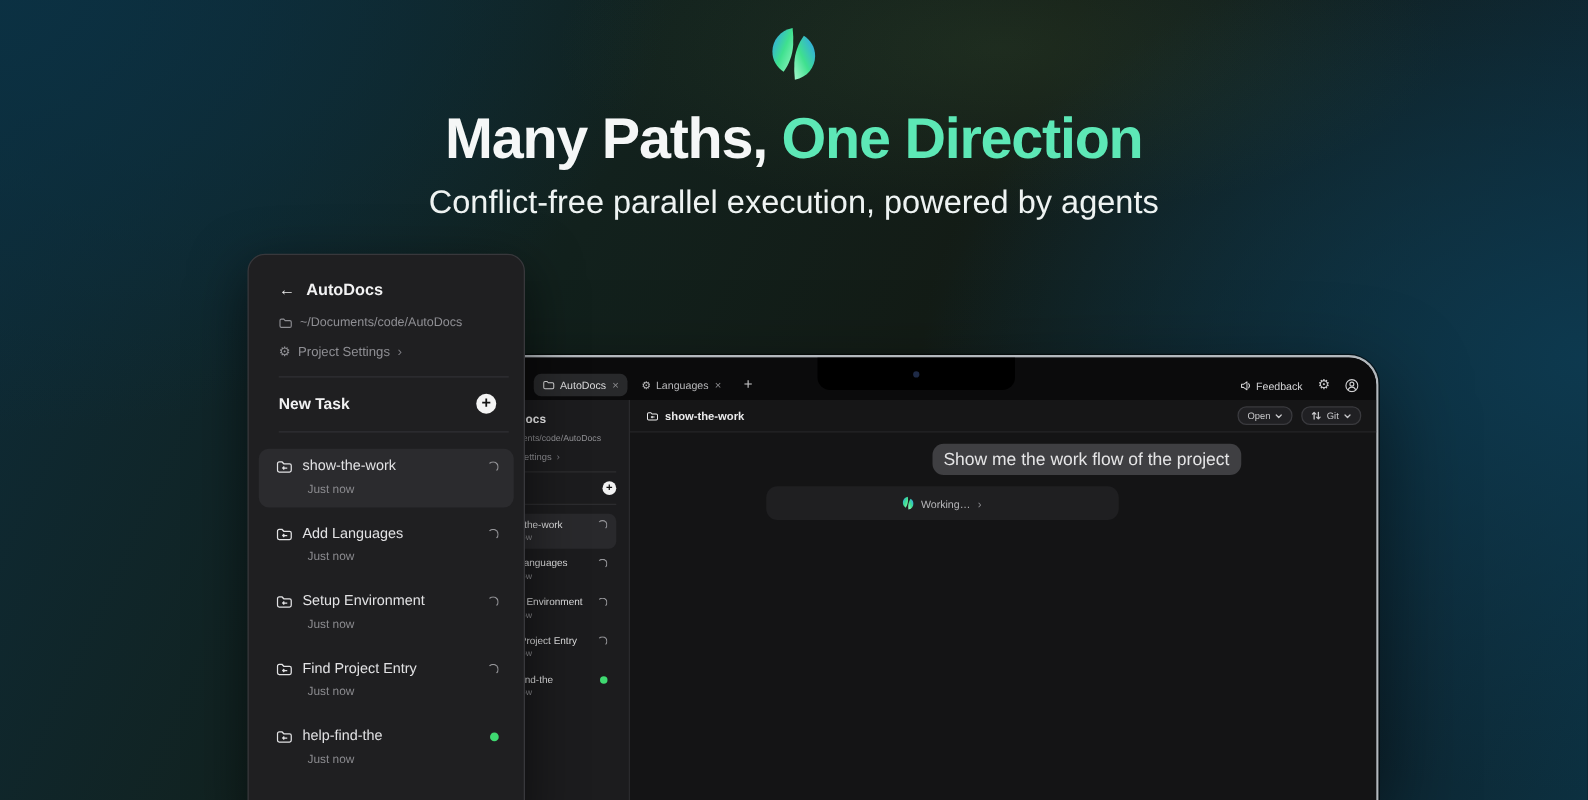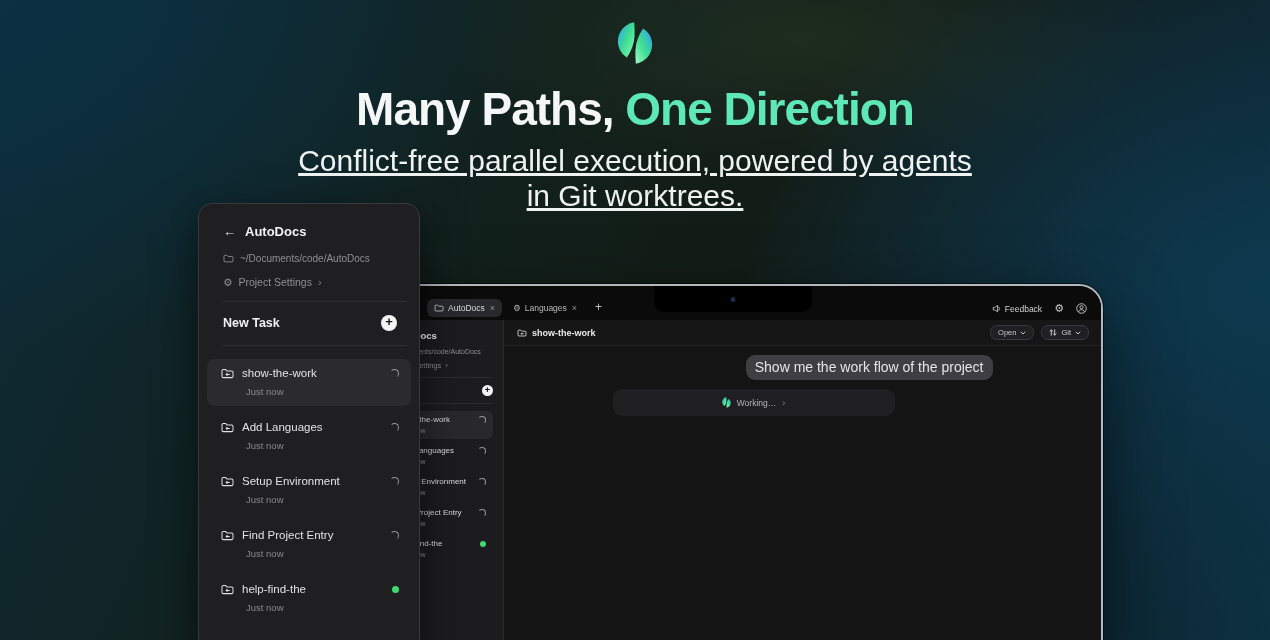--- a/index.html
+++ b/index.html
@@ -12,21 +12,21 @@
       radial-gradient(70% 90% at 0% 0%, rgba(11,49,67,0.95), rgba(11,49,67,0) 60%),
       radial-gradient(70% 90% at 100% 45%, rgba(13,58,80,0.95), rgba(13,58,80,0) 60%),
       linear-gradient(115deg, #0d2c3a 0%, #12211d 35%, #131c16 55%, #0e2530 85%, #0c3040 100%);
   }
 
   
   .hero { position:absolute; top:0; left:0; width:100%; text-align:center; }
   .hero-logo { margin-top:21px; display:inline-block; }
   .hero-title { margin-top:16px; font-size:46px; font-weight:700; letter-spacing:-1px; color:#f5f7f7; line-height:48px; }
   .hero-title .accent { color:#5de8b6; }
-  .hero-sub { margin-top:10px; font-size:30px; line-height:35px; font-weight:500; color:#eef3f2;text-decoration:underline; }
+  .hero-sub { margin-top:10px; font-size:26px; line-height:35px; font-weight:500; color:#eef3f2; }
 
   
   .laptop {
     position:absolute; left:363px; top:284px; width:740px; height:356px;
     background:#0a0a0b; border:2px solid #b3b8bd; border-bottom:none;
     border-radius:24px 24px 0 0; overflow:hidden;
     box-shadow:0 0 0 1px rgba(0,0,0,.55), 0 24px 70px rgba(0,0,0,.55);
   }
   .notch { position:absolute; left:50%; top:0; transform:translateX(-50%);
     width:158px; height:26px; background:#000; border-radius:0 0 10px 10px; z-index:5; }
@@ -126,21 +126,20 @@
               <stop offset="1" stop-color="#a5f8cd"></stop>
           </linearGradient>
         </defs>
         <path fill="url(#lg1)" d="M19 1 C 8 3 1 12 1 22 C 1 30 5 36 11 40 C 16 33 19 25 19.5 16 C 19.7 11 19.6 6 19 1 Z"></path>
         <path fill="url(#lg2)" d="M21 47 C 32 45 39 36 39 26 C 39 18 35 12 29 8 C 24 15 21 23 20.5 32 C 20.3 37 20.4 42 21 47 Z"></path>
       </svg>
     </span>
     <h1 class="hero-title"><span>Many Paths, </span><span class="accent">One Direction</span></h1>
     <div class="hero-sub">
       <div>Conflict-free parallel execution, powered by agents</div>
-      <div>in Git worktrees.</div>
     </div>
   </div>
 
   <div class="laptop">
     <div class="notch">
       <span class="camera-dot"></span>
     </div>
 
     <div class="topstrip">
       <div class="tabs">

